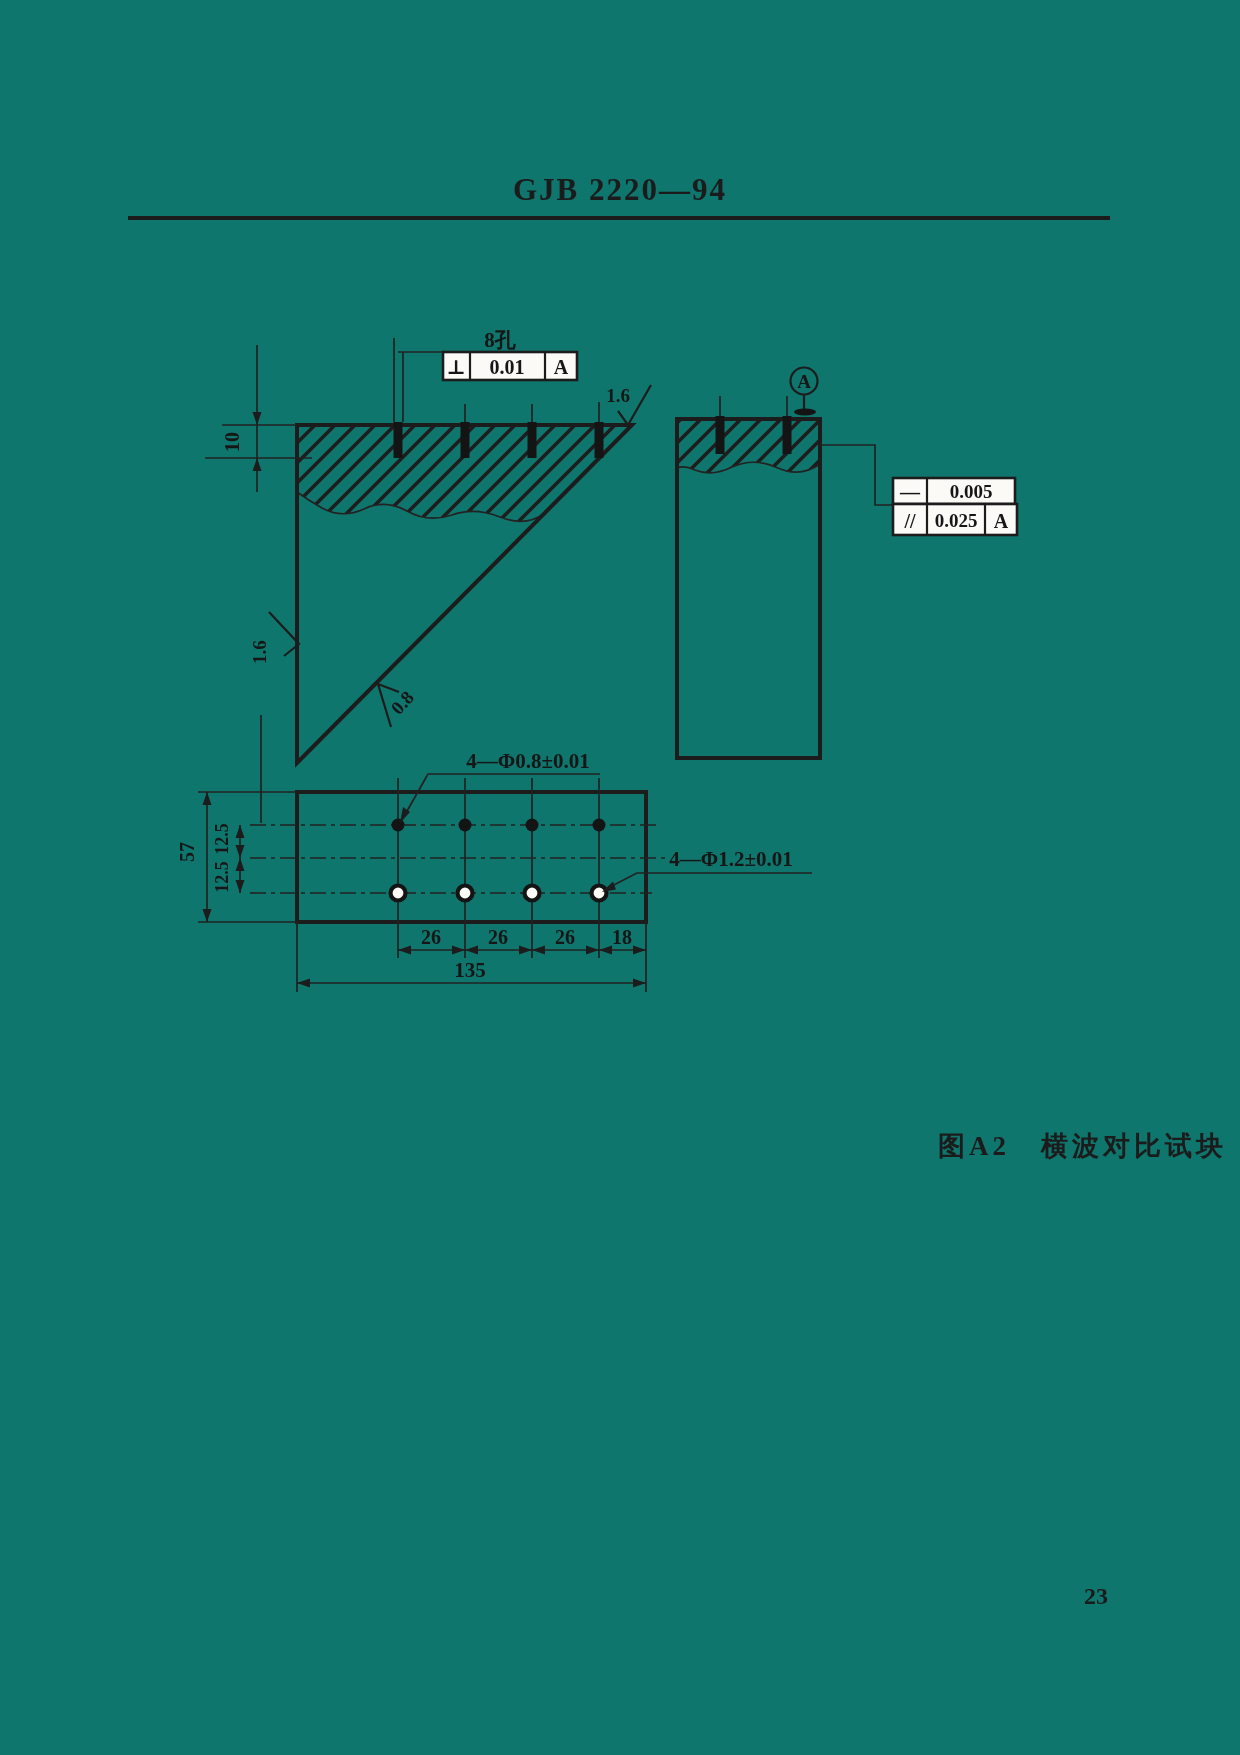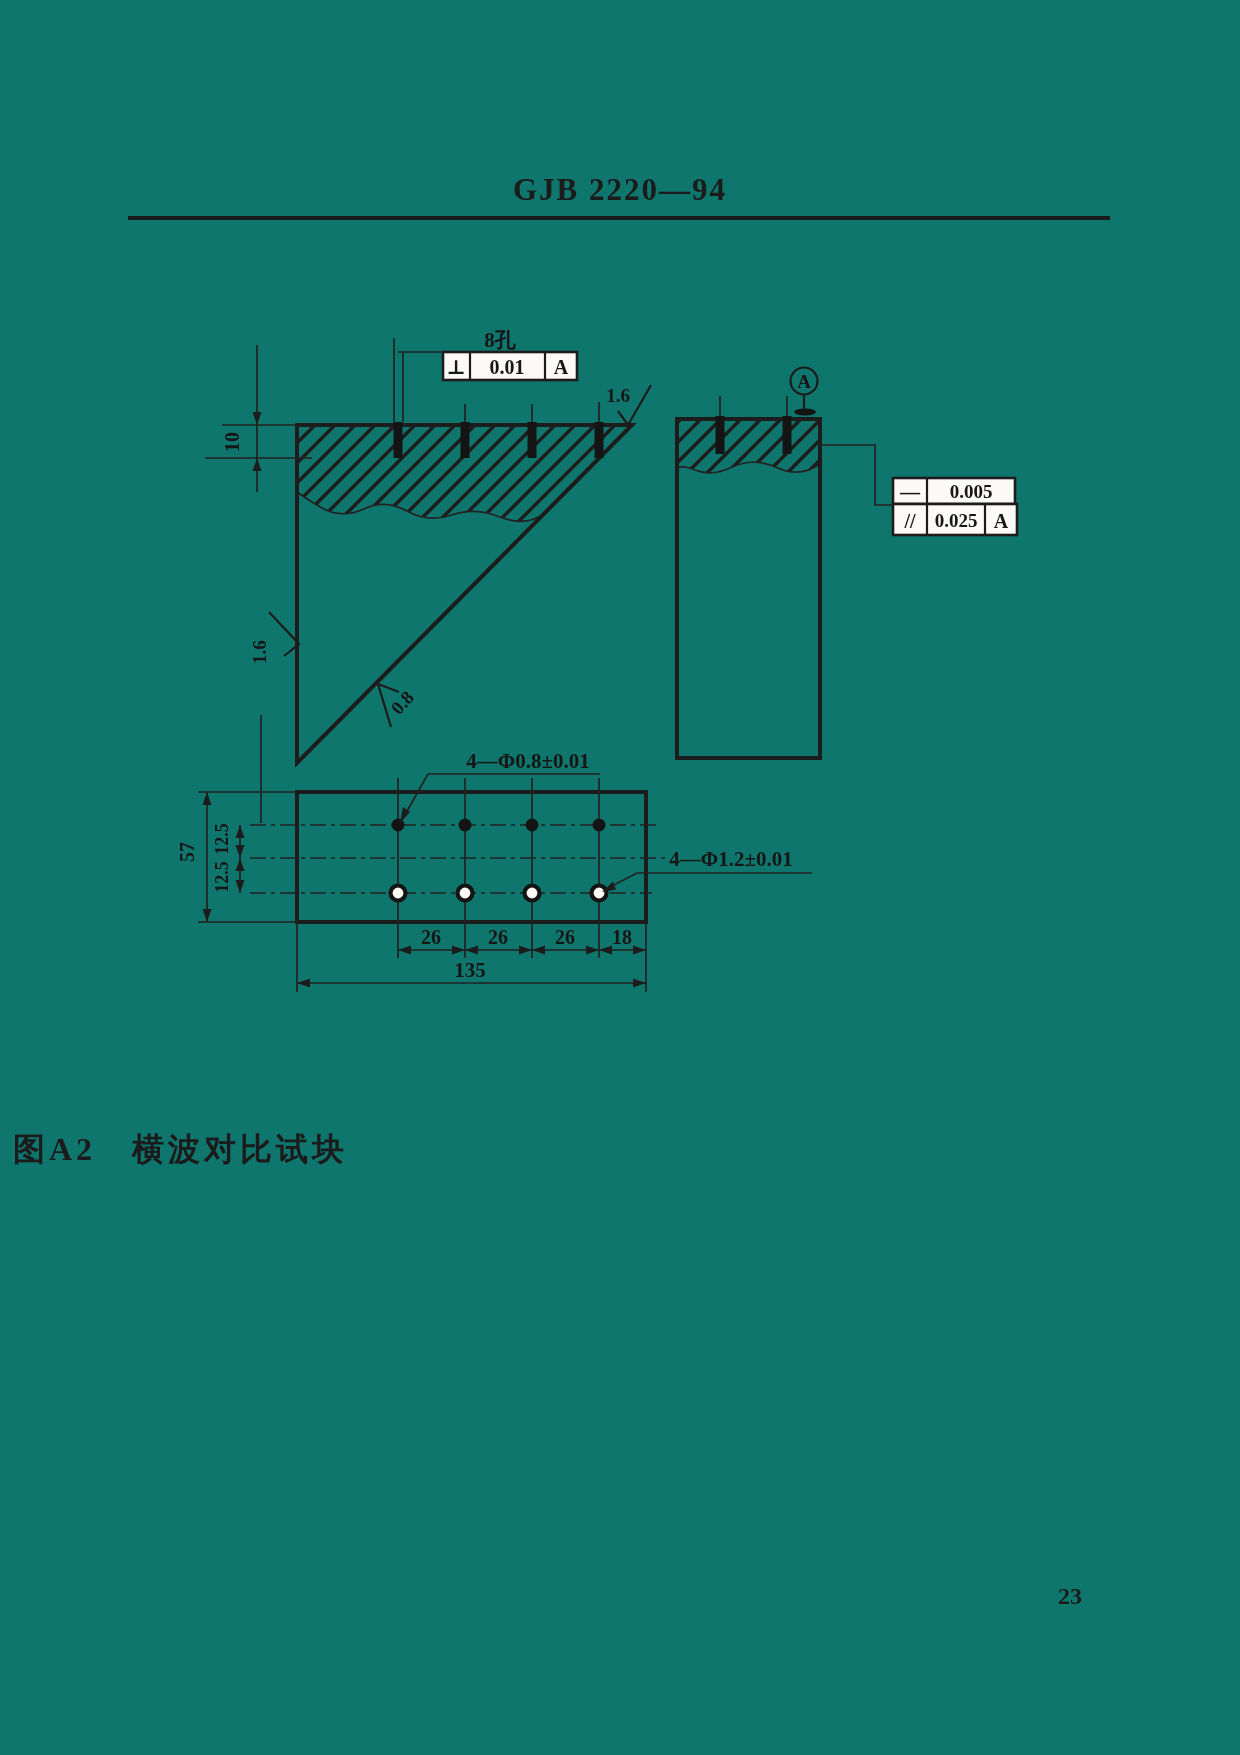--- a/index.html
+++ b/index.html
@@ -16,26 +16,26 @@
     position:absolute;left:0;top:172px;width:1240px;
     text-align:center;font-size:31px;font-weight:bold;
     letter-spacing:2px;
   }
   .hdr-rule{
     position:absolute;left:128px;top:216px;width:982px;height:4px;
     background:#1b1b1b;
   }
   .caption{
     position:absolute;left:13px;top:1128px;width:1214px;
-    text-align:left;font-size:32px;font-weight:600;
+    text-align:right;font-size:27px;font-weight:600;
     letter-spacing:4px;
     font-family:"Liberation Serif","DejaVu Sans",serif;
   }
   .pageno{
-    position:absolute;left:1035px;top:1583px;width:70px;
+    position:absolute;left:1061px;top:1583px;width:70px;
     text-align:center;font-size:24px;font-weight:600;
   }
   svg{position:absolute;left:0;top:0;}
   svg text{
     fill:#161616;
     font-family:"Liberation Serif","DejaVu Serif",serif;
     font-weight:600;
   }
   .outline{stroke:#1c1c1c;stroke-width:4;fill:none;stroke-linejoin:miter;}
   .thin{stroke:#222;stroke-width:1.7;fill:none;}

